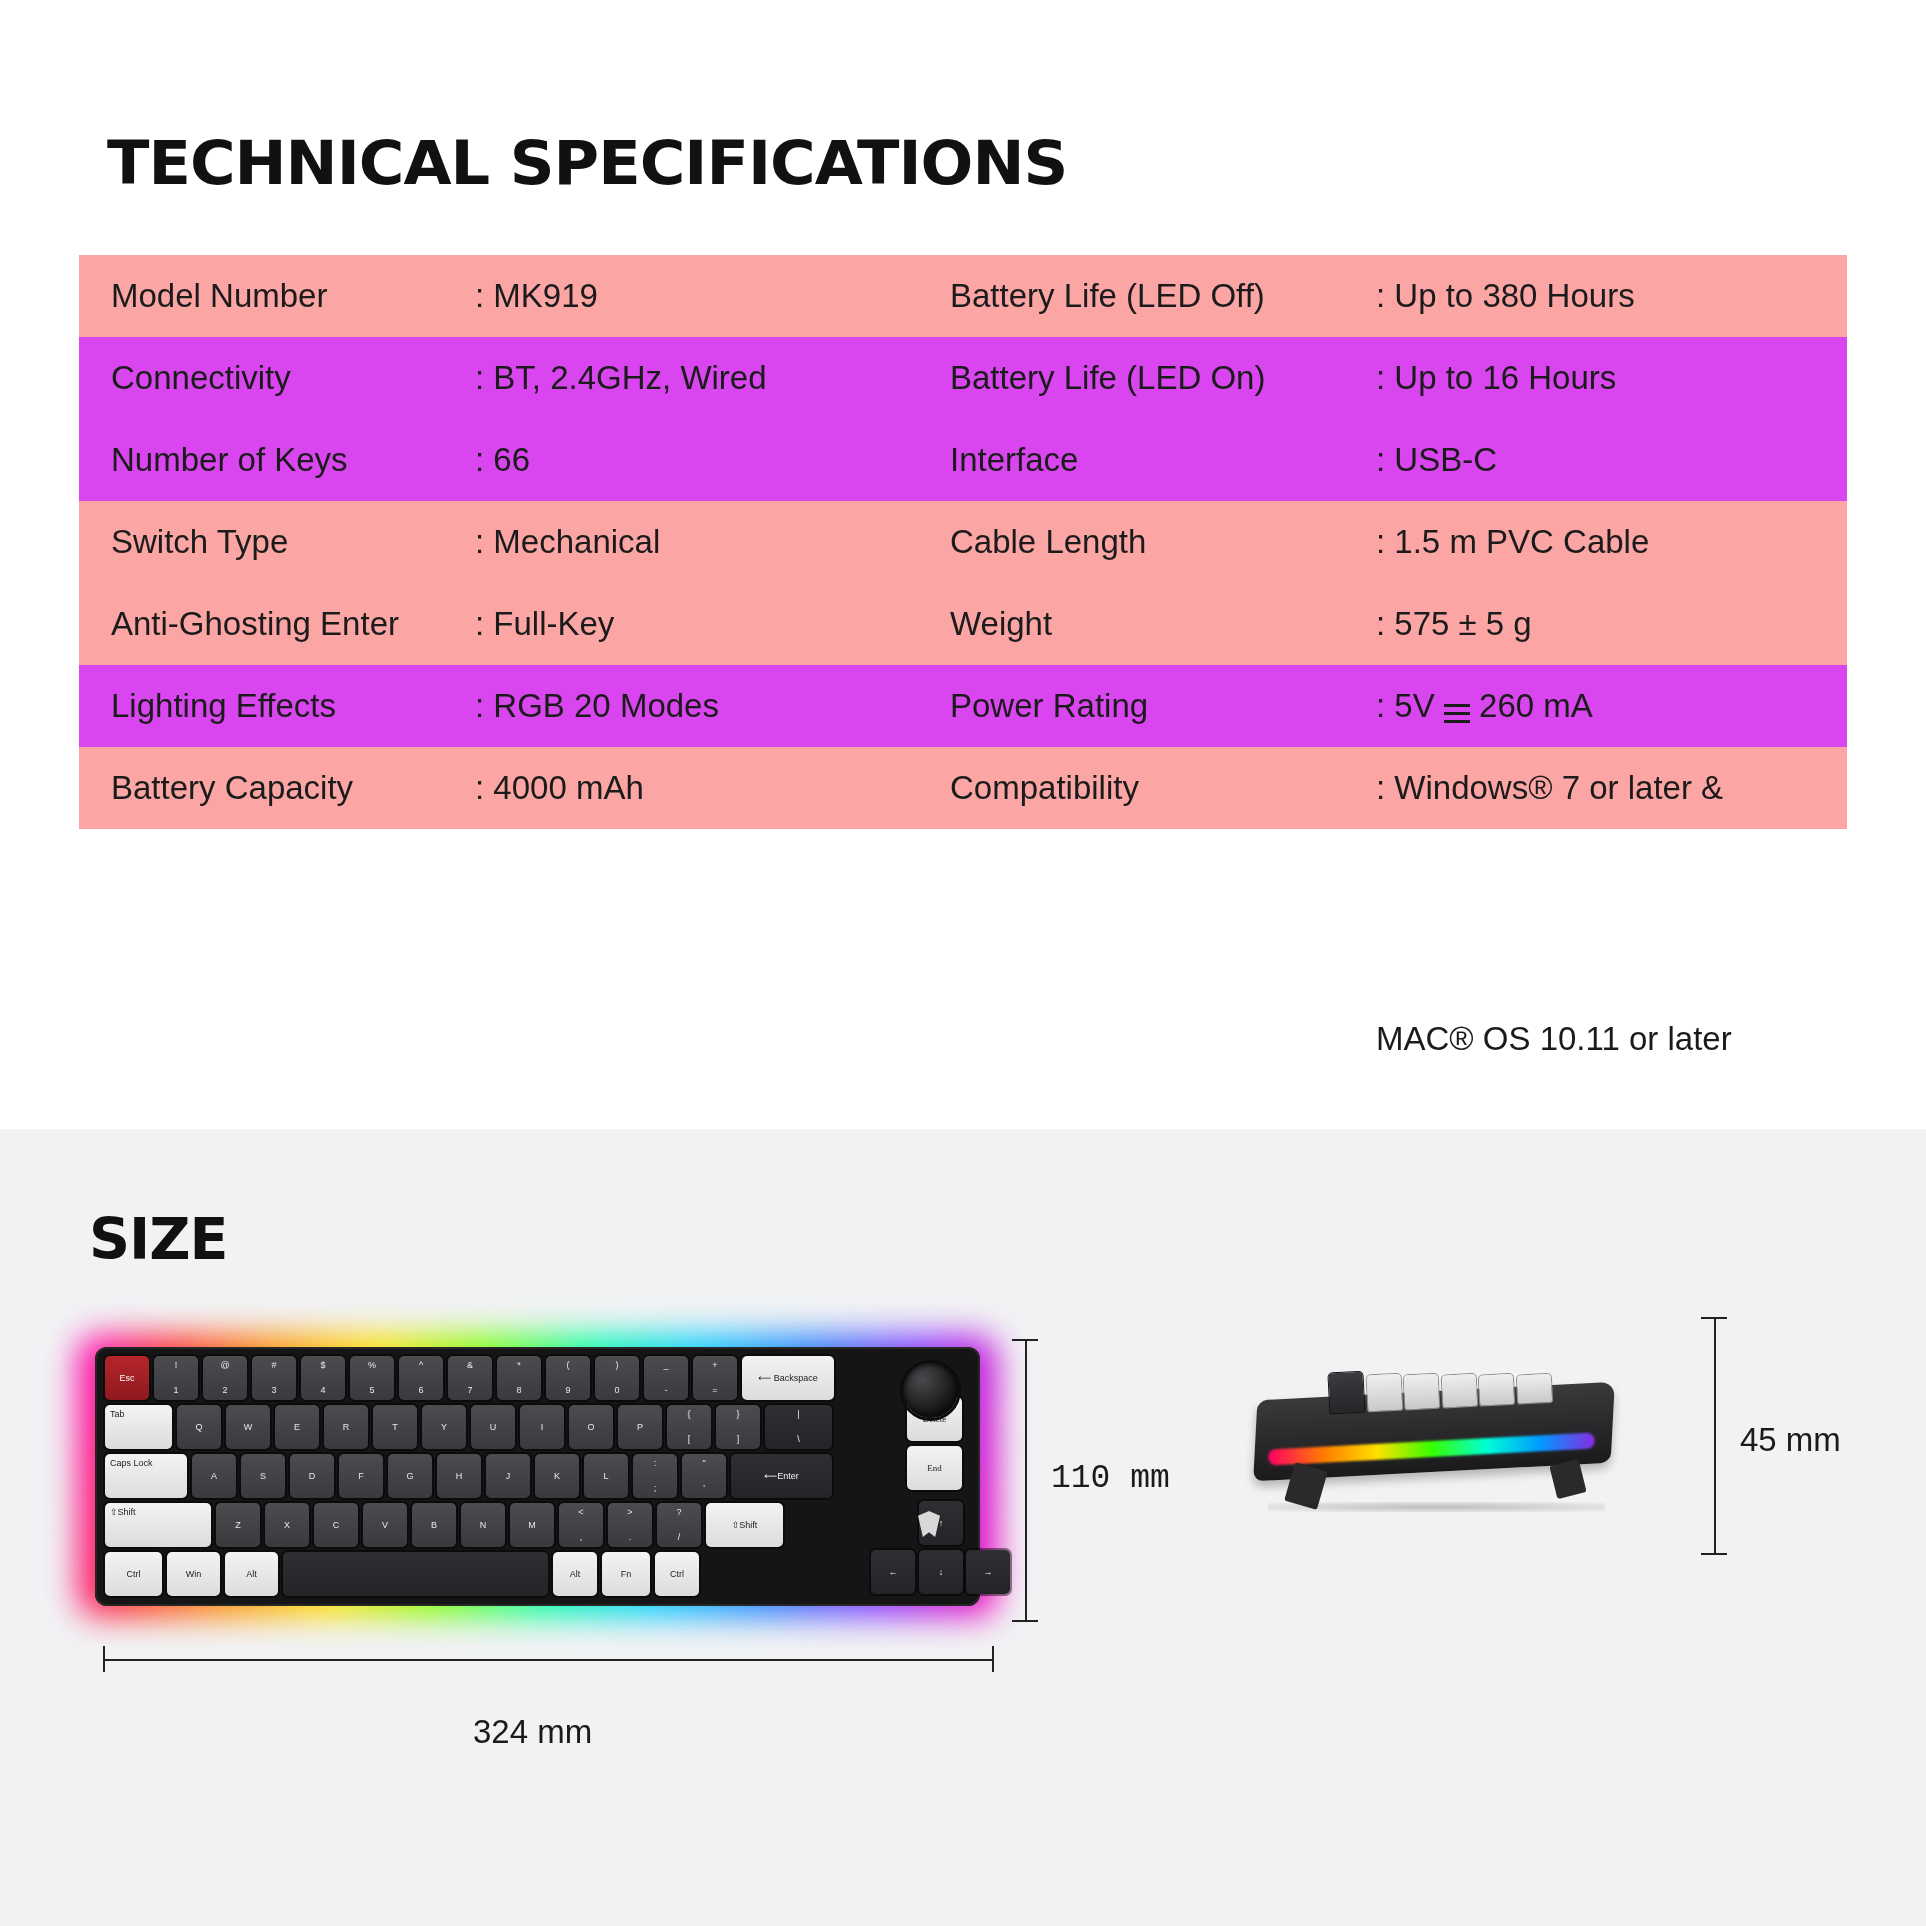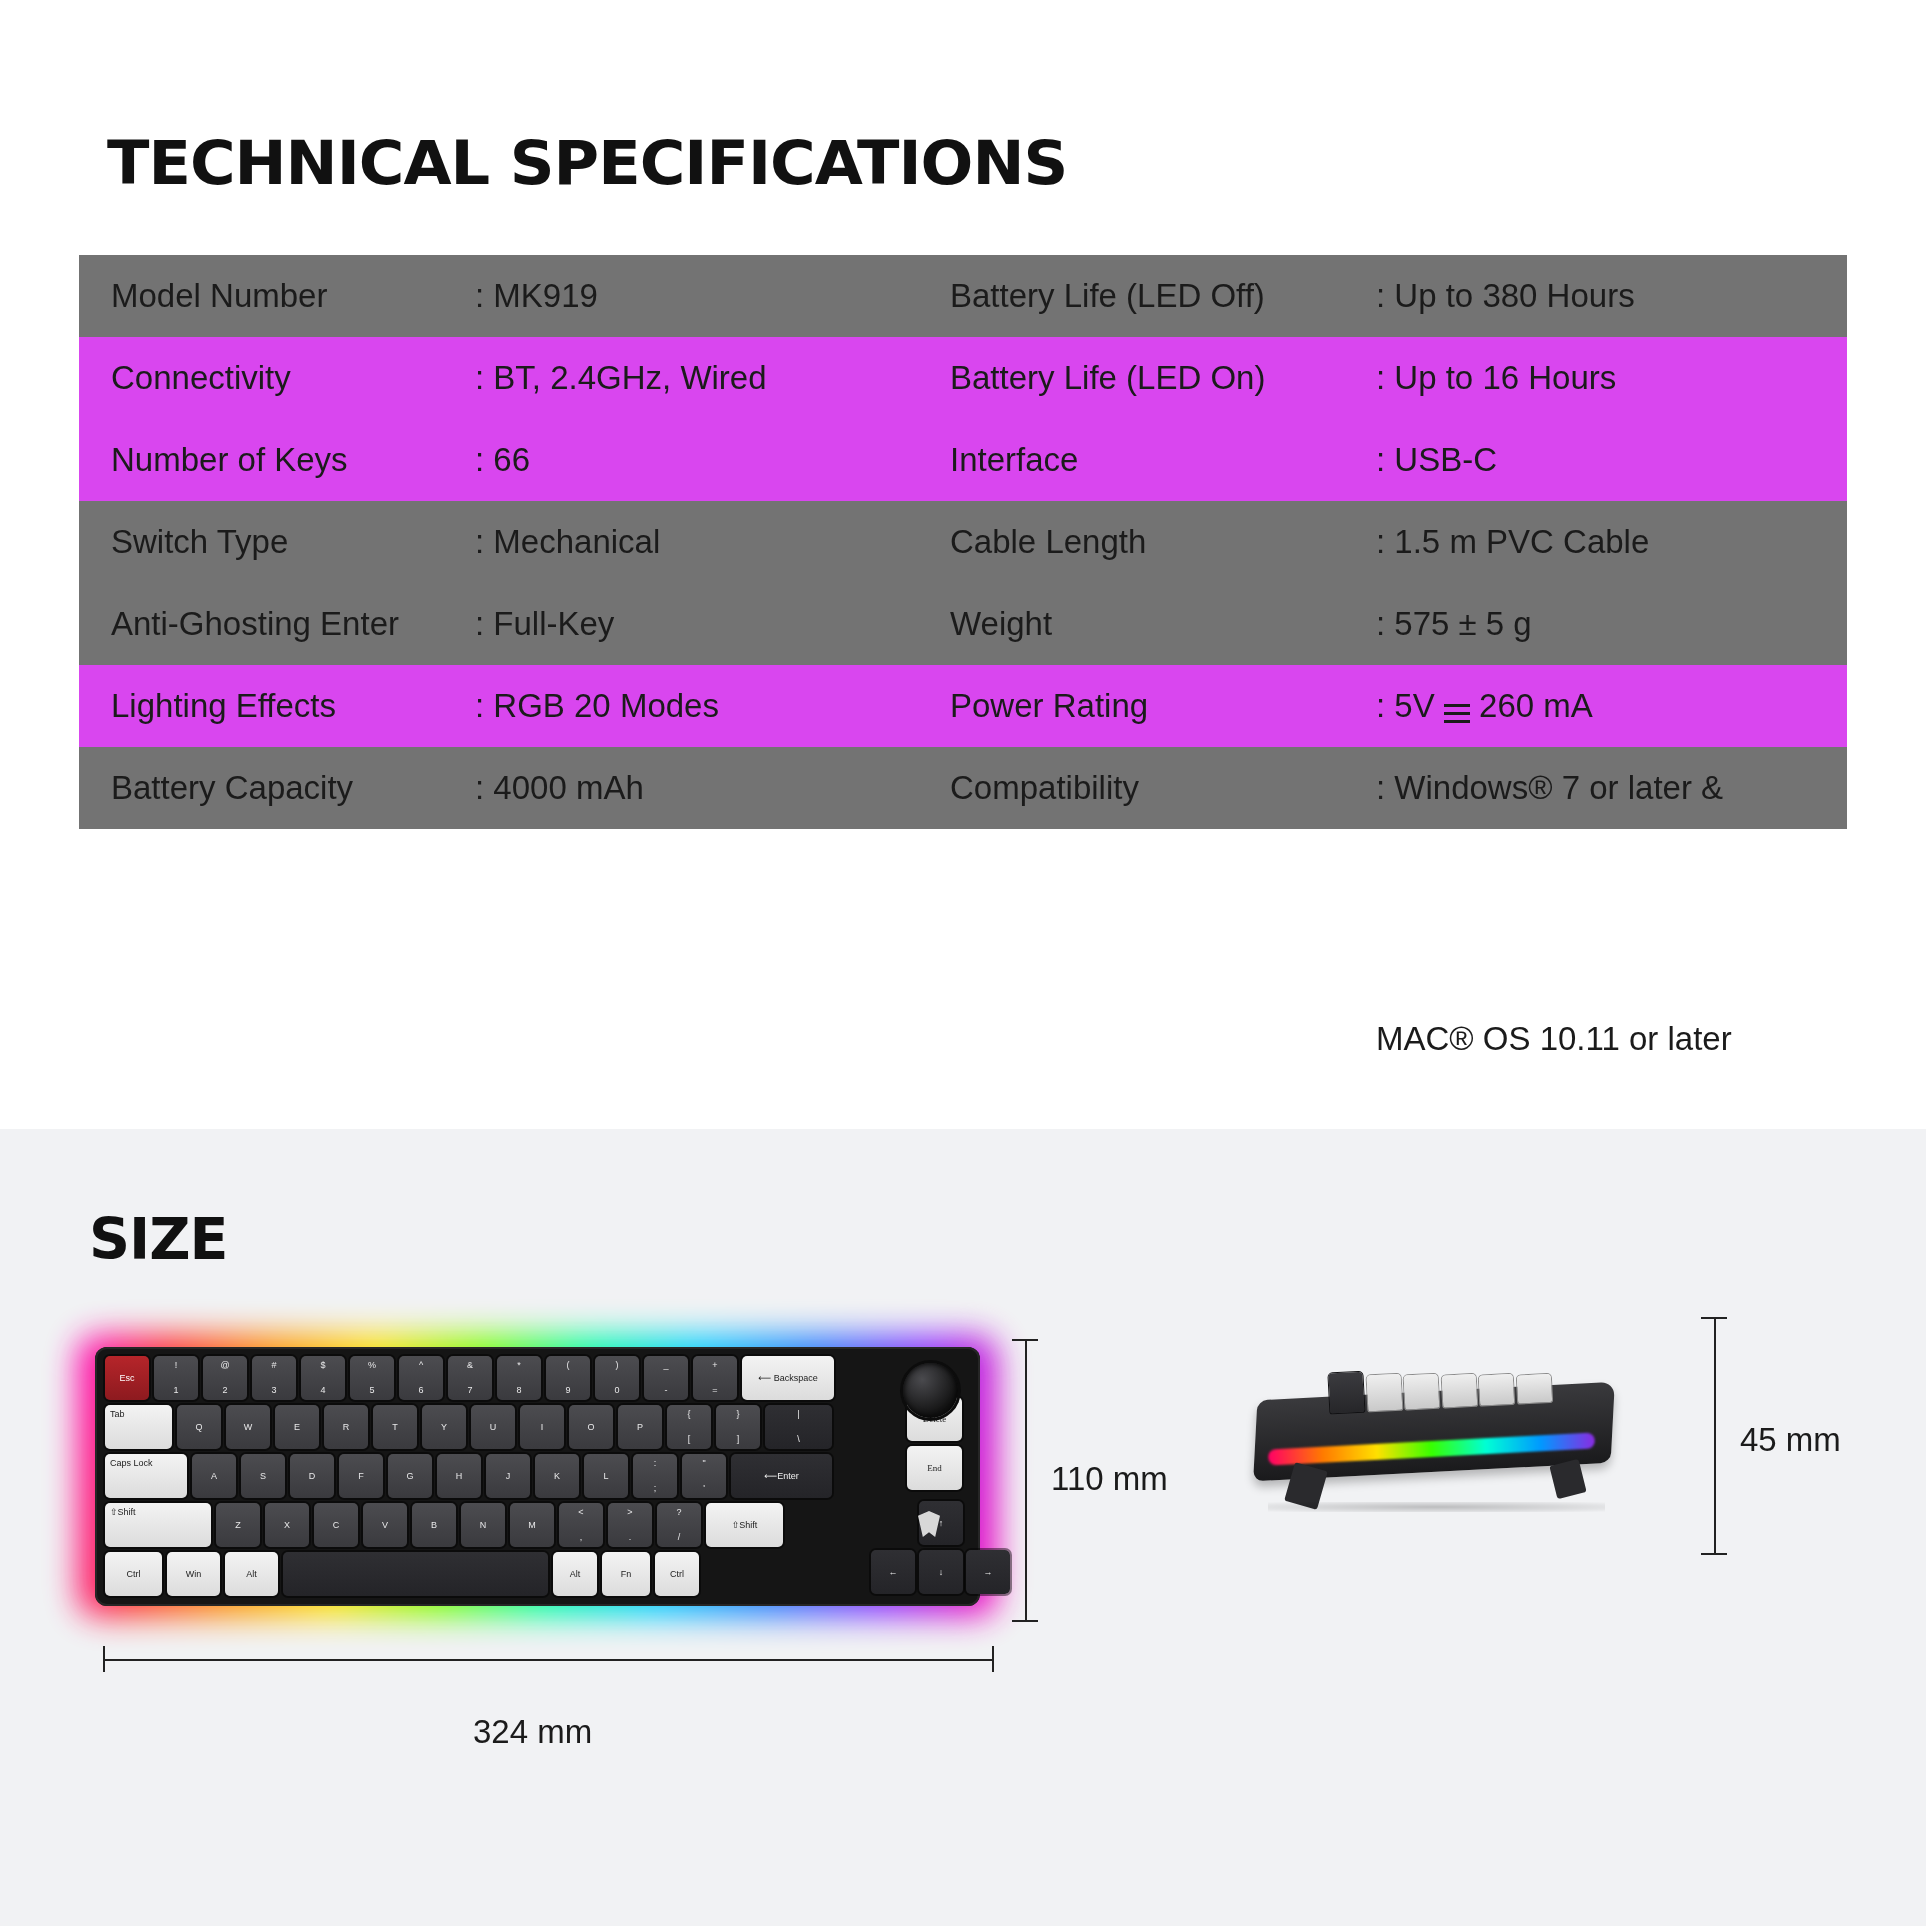--- a/index.html
+++ b/index.html
@@ -43,21 +43,21 @@
     position: absolute;
     left: 79px;
     top: 255px;
     width: 1768px;
   }
   .spec-row {
     display: flex;
     height: 82px;
     align-items: center;
   }
-  .spec-row.odd { background: #737373; }
+  .spec-row.odd { background: #fca5a5; }
   .spec-row.even { background: #d946ef; }
   .cell-label {
     width: 396px;
     padding-left: 32px;
     box-sizing: border-box;
     font-size: 33px;
     color: #1b1b1b;
   }
   .cell-value {
     width: 475px;
@@ -690,21 +690,21 @@
       <div class="knob"></div>
       <div class="logo-mark"></div>
     </div>
   </div>
 
   <div class="dim-v">
     <div class="line v"></div>
       <div class="line t"></div>
       <div class="line b"></div>
   </div>
-  <div class="dim-label" style="left:1051px; top:1460px;">110 mm</div>
+  <div class="dim-label" style="left:1051px; top:1460px;font-family:Liberation Mono, monospace;">110 mm</div>
 
   <div class="dim-h">
     <div class="line h"></div>
       <div class="line l"></div>
       <div class="line r"></div>
   </div>
   <div class="dim-label" style="left:473px; top:1713px;">324 mm</div>
 
   <div class="side-wrap">
     <div class="side-body"></div>

